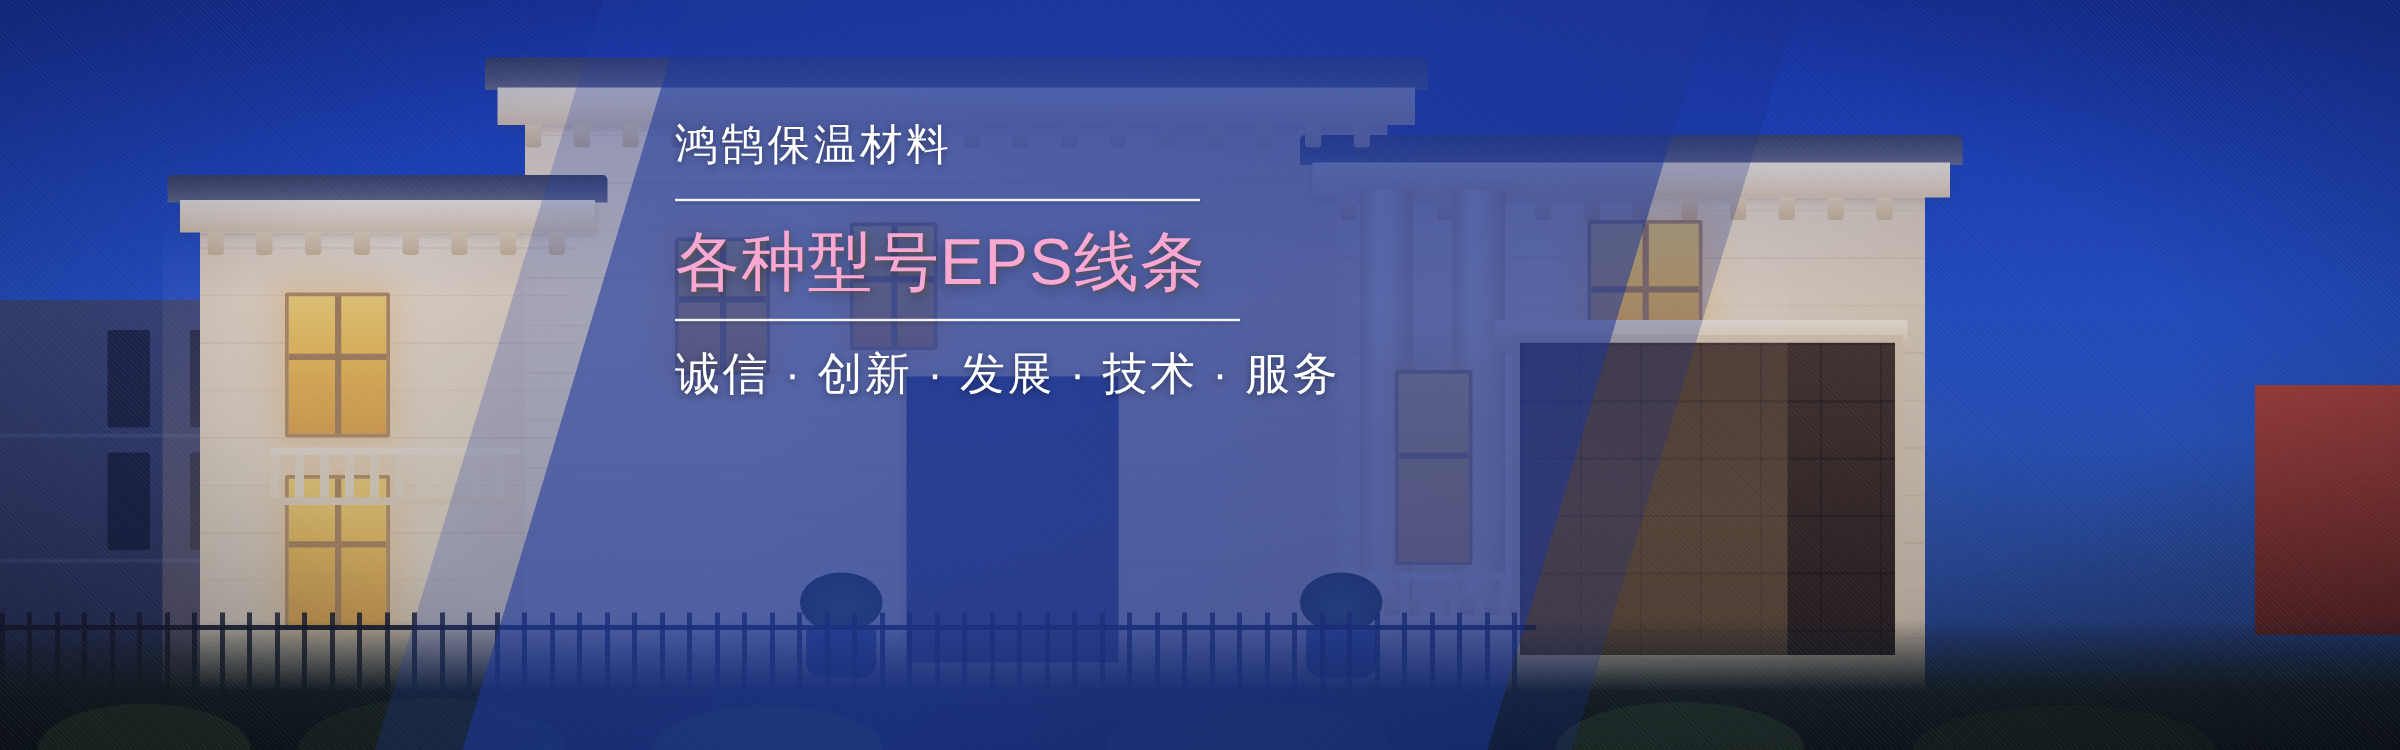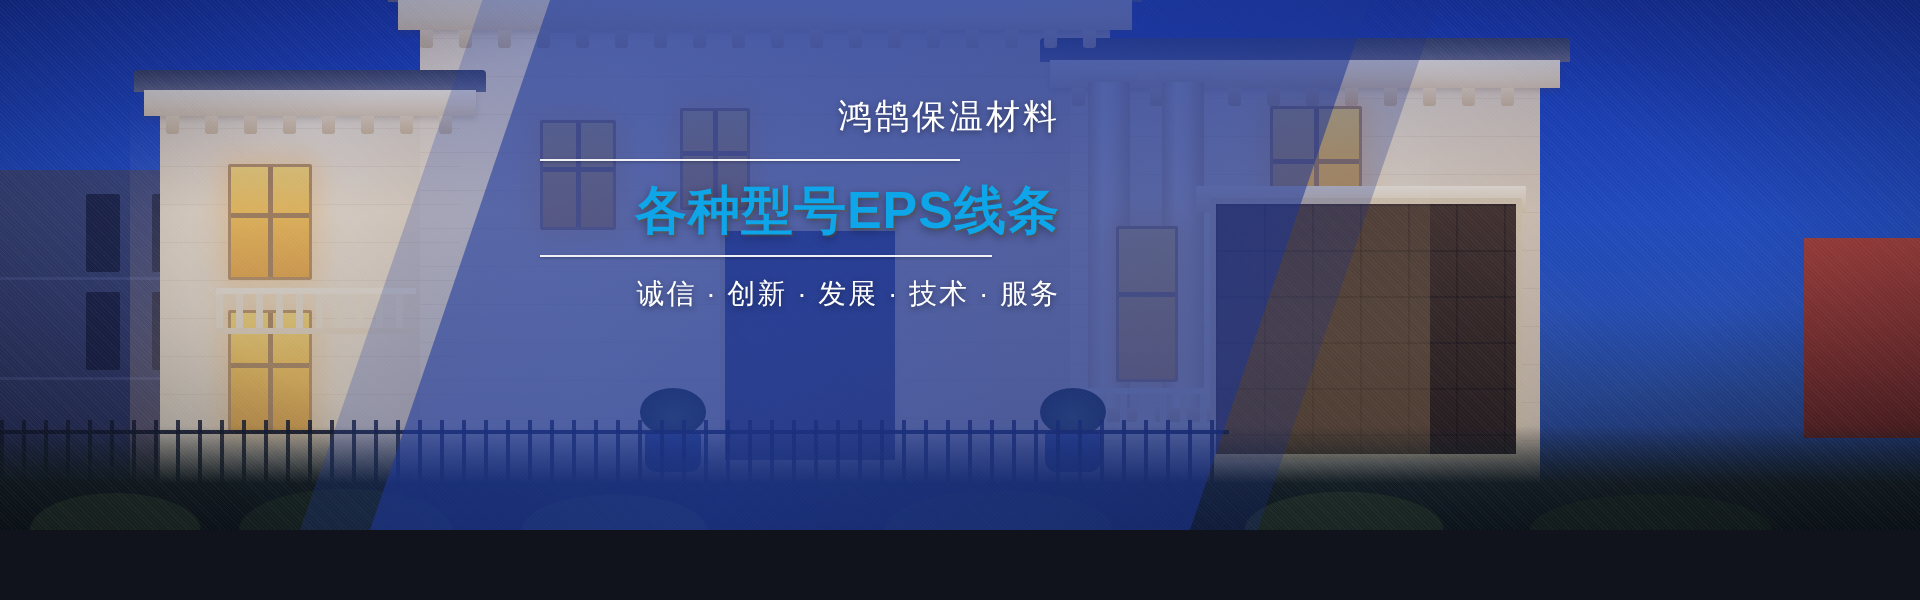--- a/index.html
+++ b/index.html
@@ -4,25 +4,24 @@
 <title>Banner</title>
 <style>
   html, body {
     margin: 0;
     padding: 0;
     background: #10131c;
   }
   #banner {
     position: relative;
     width: 1920px;
-    height: 530px;
+    height: 600px;
     overflow: hidden;
     font-family: "Liberation Sans", "DejaVu Sans", sans-serif;
     background: #1b2d7a;
-    text-align: right;
   }
 
   
   .photo { position: absolute; inset: 0; overflow: hidden; }
 
   
   .sky {
     position: absolute; left: 0; top: 0; width: 100%; height: 100%;
     background:
       linear-gradient(to bottom,
@@ -282,34 +281,34 @@
     margin:22px 0 0 0;
     width:420px;
     box-shadow:0 1px 3px rgba(0,0,0,.35);
   }
   .rule.bottom { margin:16px 0 0 0; width:452px; }
 
   .headline {
     margin-top:20px;
   }
   .headline .ln {
-    color:#0ea5e9;
+    color:#f9a8d4;
     font-size:52px;
-    font-weight:700;
+    font-weight:400;
     line-height:1.12;
     letter-spacing:1px;
     white-space:nowrap;
     text-shadow:
       2px 2px 0 rgba(120,90,0,.28),
       0 3px 10px rgba(0,0,0,.38);
   }
   .tagline {
     margin-top:18px;
     color:#ffffff;
-    font-size:28px;
+    font-size:36px;
     font-weight:400;
     letter-spacing:2px;
     white-space:nowrap;
     text-shadow:0 2px 6px rgba(0,0,0,.45);
   }
 </style>
 </head>
 <body>
 
 <div id="banner">

